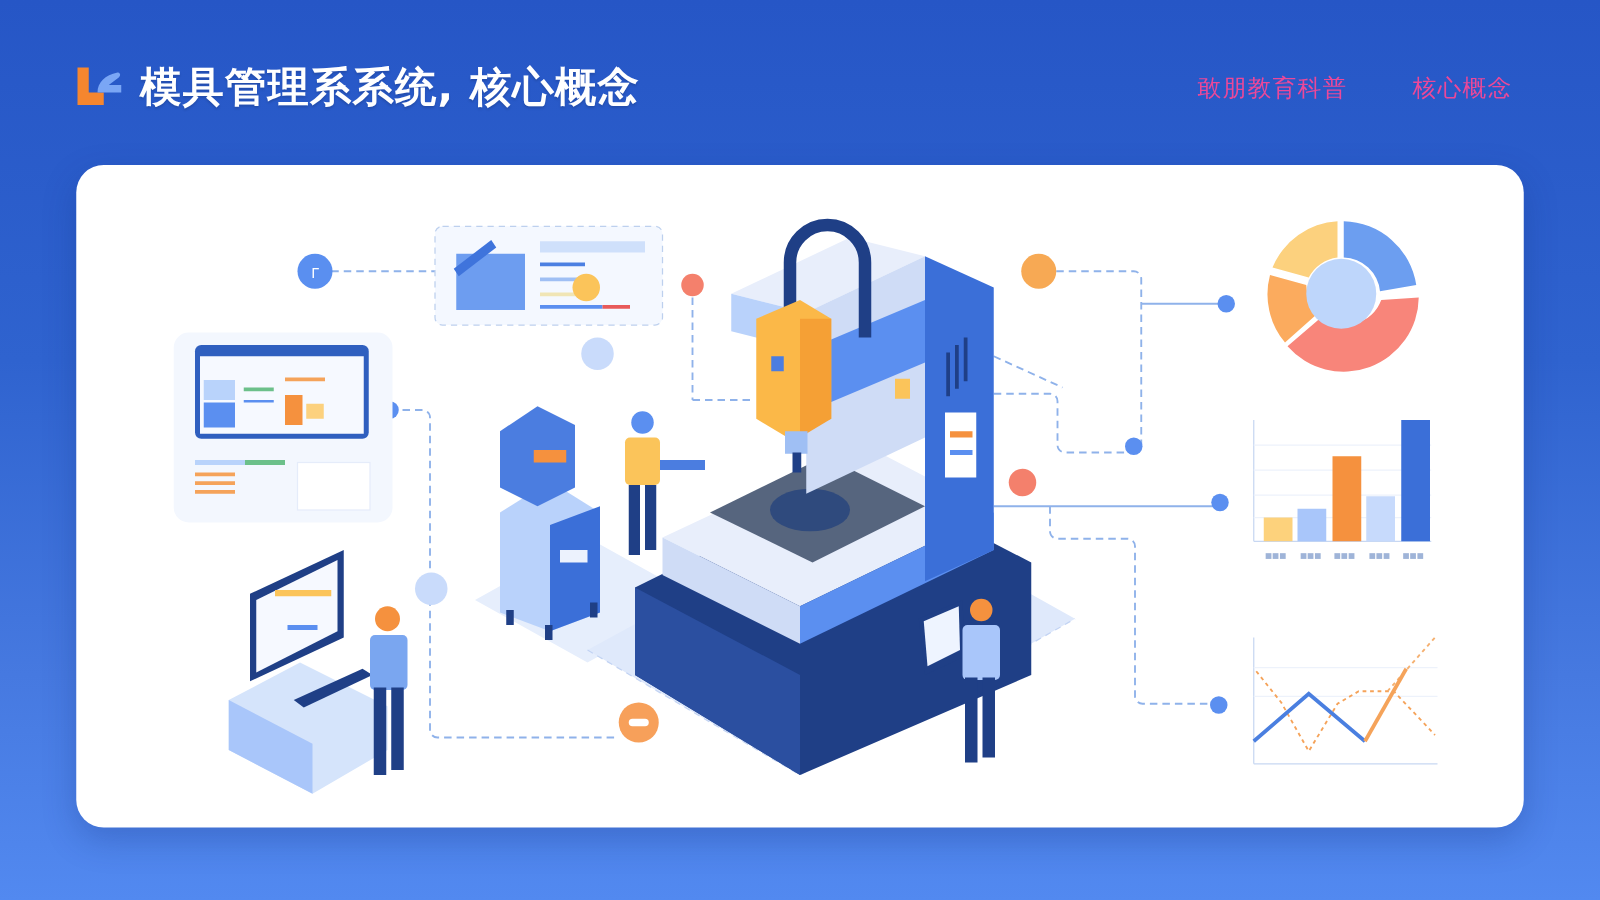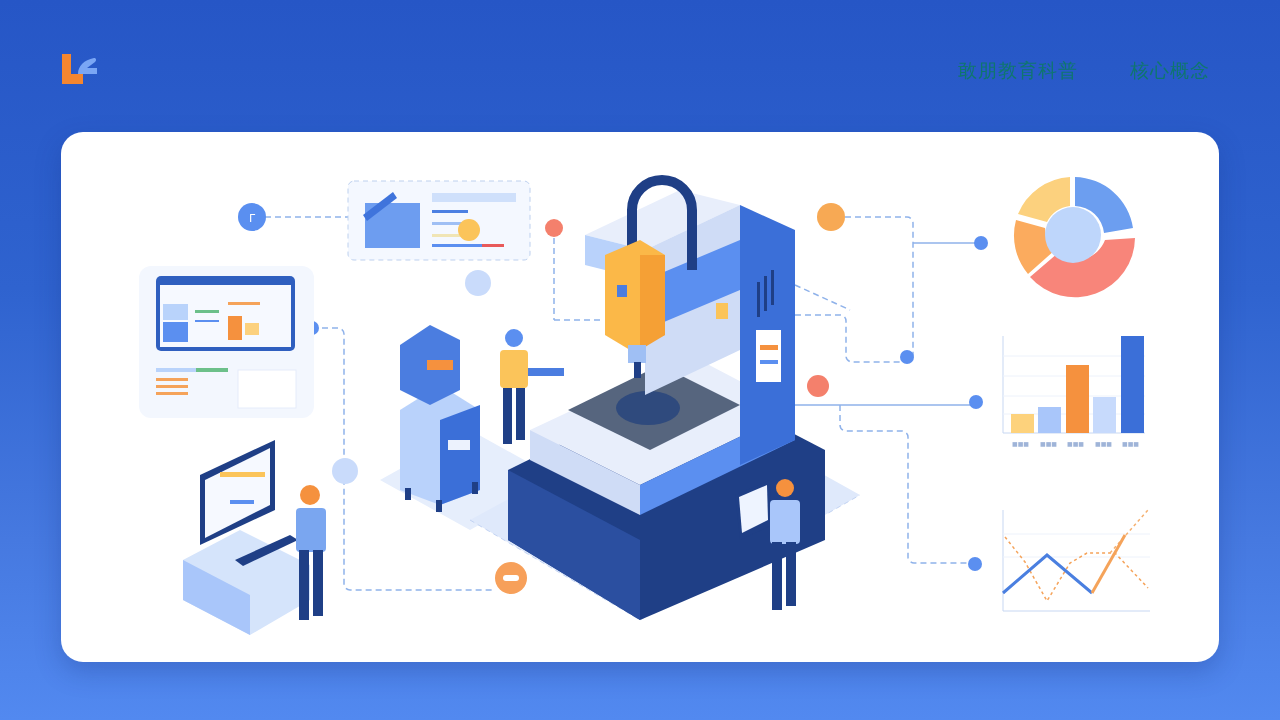--- a/index.html
+++ b/index.html
@@ -9,40 +9,41 @@
     background: linear-gradient(180deg, #2656c6 0%, #2f63cf 40%, #4679e0 75%, #5289f0 100%);
     position: relative;
   }
   .header { position:absolute; left:0; top:0; width:1280px; height:130px; }
   .logo { position:absolute; left:60px; top:52px; width:38px; height:34px; }
   .title {
     position:absolute; left:112px; top:48px;
     color:#ffffff; font-weight:bold; font-size:33px; letter-spacing:1px;
     text-shadow: 0 1px 2px rgba(0,0,0,0.15);
   }
-  .tag { position:absolute; top:58px; color:#0f766e; font-size:19px; letter-spacing:1px; }
+  .tag { position:absolute; top:58px; color:#ec4899; font-size:19px; letter-spacing:1px; }
   .tag1 { left:958px; }
   .tag2 { left:1130px; }
 
   .card {
     position:absolute; left:61px; top:132px; width:1158px; height:530px;
     background:#ffffff; border-radius:22px;
     box-shadow: 0 10px 26px rgba(20,50,130,0.28);
     overflow:hidden;
   }
   .card svg { position:absolute; left:0; top:0; }
 </style>
 </head>
 <body>
 
 <div class="header">
   <svg class="logo" viewBox="0 0 38 34" width="38" height="34">
     <path d="M2 2 h9 v20 h12 v10 h-21 z" fill="#f5862f"></path>
     <path d="M18 22 c0 -8 6 -14 16 -16 c2 0 3 2 1 4 l-8 6 h10 v6 z" fill="#7aa6f5"></path>
   </svg>
+  <div class="title">模具管理系系统, 核心概念</div>
   <div class="tag tag1">敢朋教育科普</div>
   <div class="tag tag2">核心概念</div>
 </div>
 
 <div class="card">
   <svg width="1158" height="530" viewBox="61 132 1158 530">
     <defs>
       <pattern id="grid" width="4" height="4" patternUnits="userSpaceOnUse">
           <rect width="4" height="4" fill="#fff"></rect>
         </pattern>

